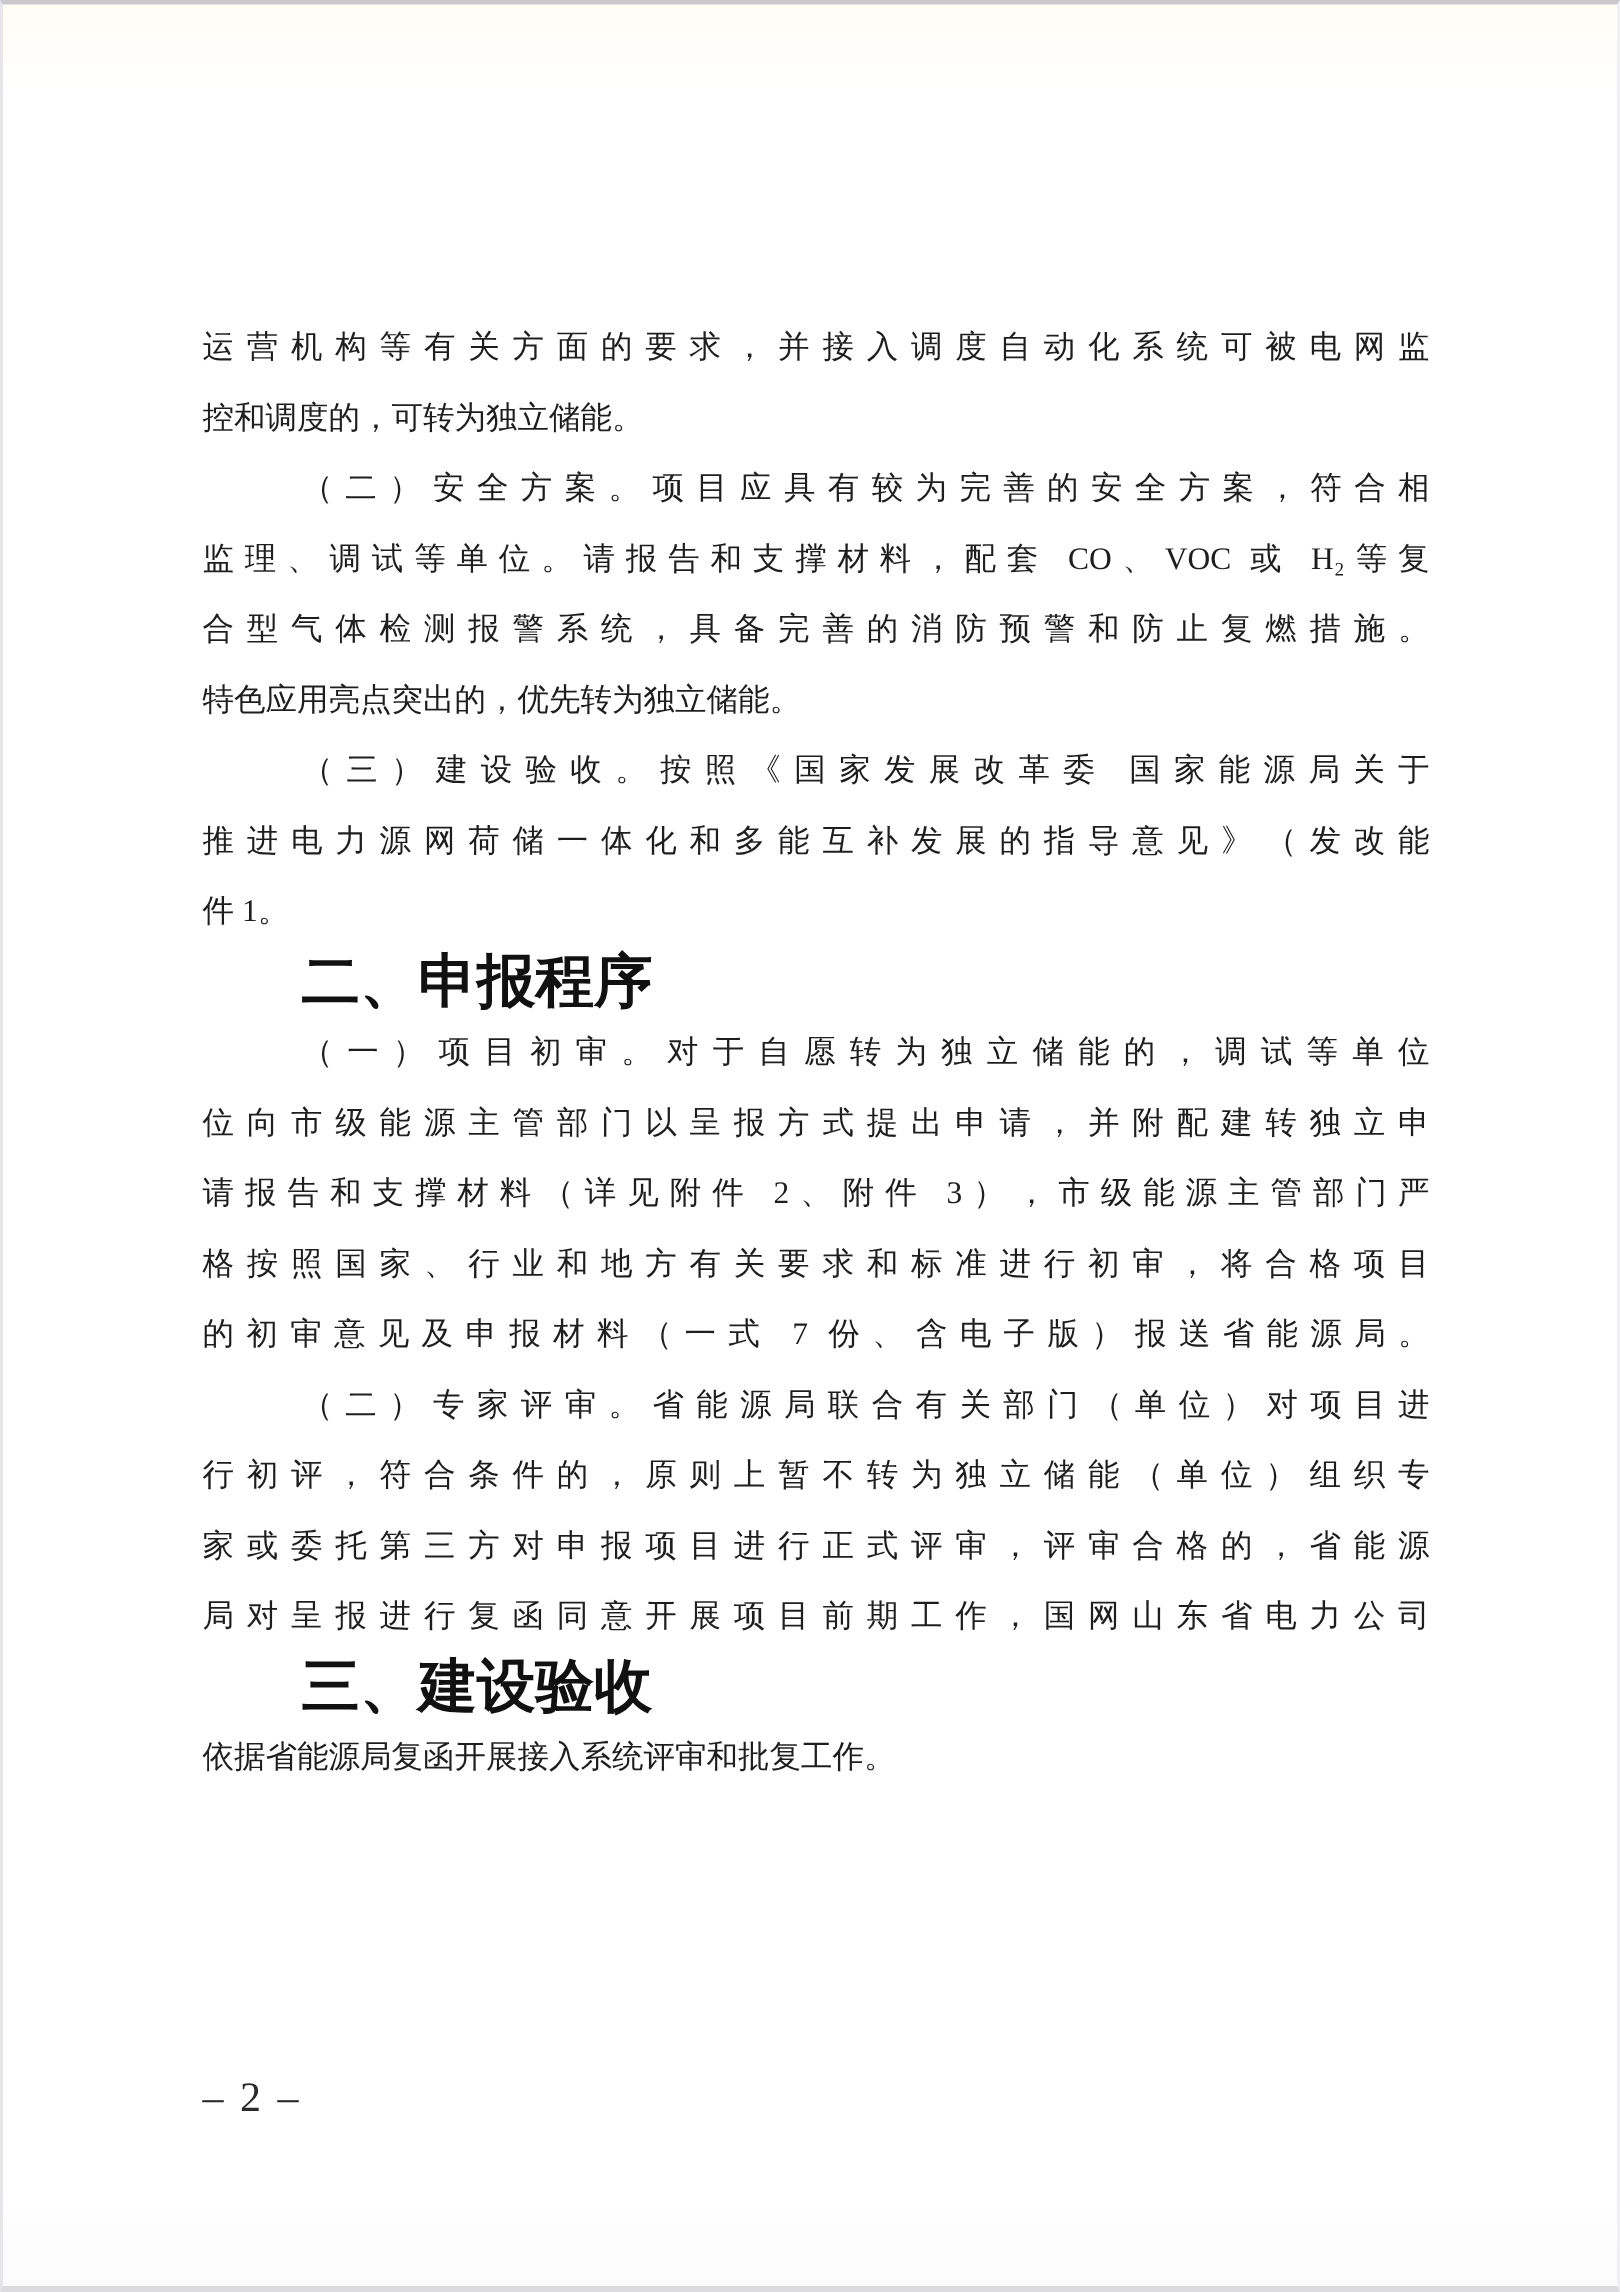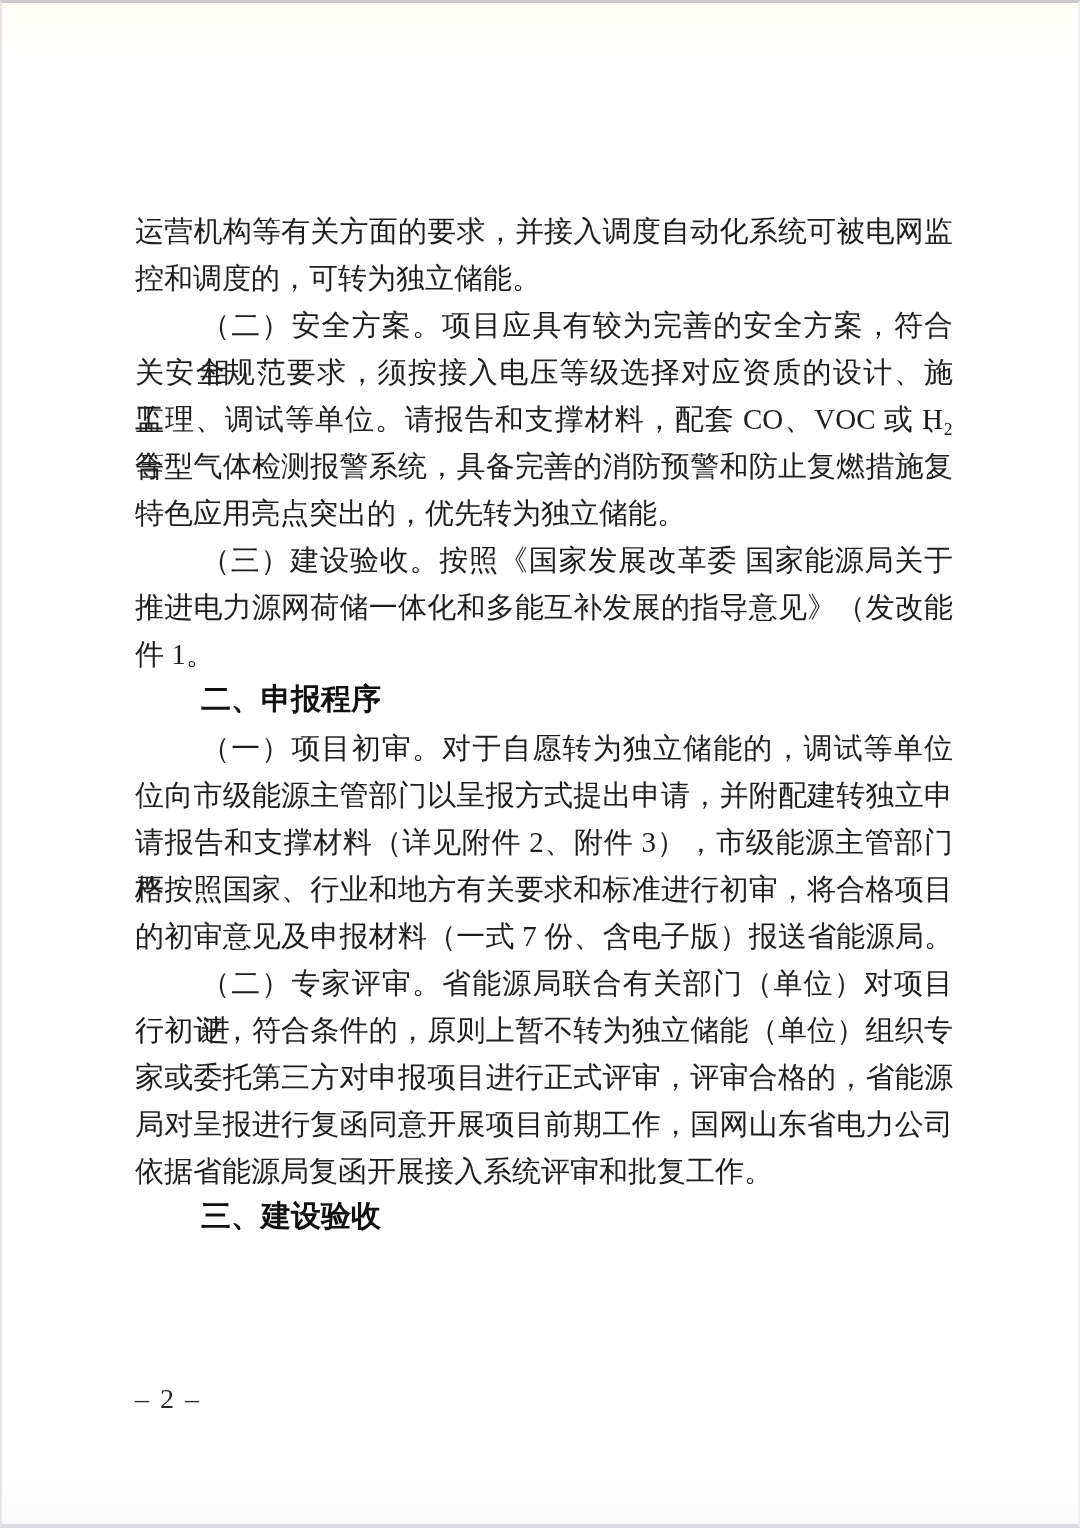--- a/index.html
+++ b/index.html
@@ -26,37 +26,37 @@
   .text-block {
     position: absolute;
     left: 133px;
     top: 205px;
     width: 818px;
   }
   .line {
     height: 47px;
     line-height: 47px;
     font-family: "Liberation Serif", "DejaVu Serif", serif;
-    font-size: 29px;
+    font-size: 21px;
     color: #1e1e1e;
     white-space: nowrap;
     overflow: visible;
   }
   .line.just {
     white-space: normal;
     text-align: justify;
     text-align-last: justify;
   }
   .line.indent {
     padding-left: 66px;
   }
   .line.heading {
-    font-family: Liberation Mono, monospace;
+    font-family: Liberation Serif, serif;
     font-weight: bold;
-    font-size: 30px;
+    font-size: 39px;
     color: #111111;
     padding-left: 66px;
   }
   .footer {
     position: absolute;
     left: 133px;
     top: 1376px;
     height: 40px;
     line-height: 40px;
     font-family: "Liberation Serif", "DejaVu Serif", serif;
@@ -66,34 +66,33 @@
   }
 </style>
 </head>
 <body>
 
 <div class="page">
   <div class="text-block">
       <div class="line just">运营机构等有关方面的要求，并接入调度自动化系统可被电网监</div>
       <div class="line">控和调度的，可转为独立储能。</div>
       <div class="line indent just">（二）安全方案。项目应具有较为完善的安全方案，符合相</div>
-      <div class="line just">关安全规范要求，须按接入电压等级选择对应资质的设计、施工、</div>
       <div class="line just">监理、调试等单位。请报告和支撑材料，配套 CO、VOC 或 H₂等复</div>
       <div class="line just">合型气体检测报警系统，具备完善的消防预警和防止复燃措施。</div>
       <div class="line">特色应用亮点突出的，优先转为独立储能。</div>
       <div class="line indent just">（三）建设验收。按照《国家发展改革委 国家能源局关于</div>
       <div class="line just">推进电力源网荷储一体化和多能互补发展的指导意见》（发改能</div>
       <div class="line">件 1。</div>
       <div class="line heading">二、申报程序</div>
       <div class="line indent just">（一）项目初审。对于自愿转为独立储能的，调试等单位</div>
       <div class="line just">位向市级能源主管部门以呈报方式提出申请，并附配建转独立申</div>
       <div class="line just">请报告和支撑材料（详见附件 2、附件 3），市级能源主管部门严</div>
       <div class="line just">格按照国家、行业和地方有关要求和标准进行初审，将合格项目</div>
       <div class="line just">的初审意见及申报材料（一式 7 份、含电子版）报送省能源局。</div>
       <div class="line indent just">（二）专家评审。省能源局联合有关部门（单位）对项目进</div>
       <div class="line just">行初评，符合条件的，原则上暂不转为独立储能（单位）组织专</div>
       <div class="line just">家或委托第三方对申报项目进行正式评审，评审合格的，省能源</div>
       <div class="line just">局对呈报进行复函同意开展项目前期工作，国网山东省电力公司</div>
+      <div class="line heading">三、建设验收</div>
       <div class="line">依据省能源局复函开展接入系统评审和批复工作。</div>
-      <div class="line heading">三、建设验收</div>
     </div>
   <div class="footer">– 2 –</div>
 </div>
 
 </body></html>

